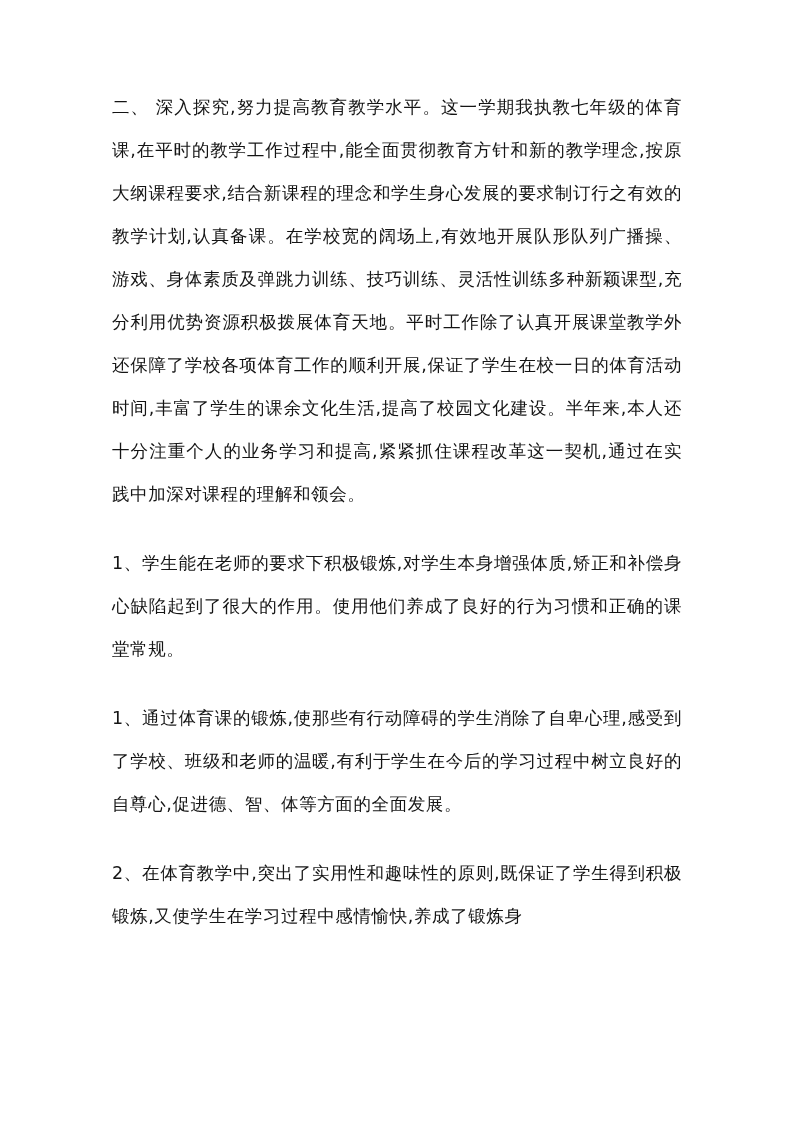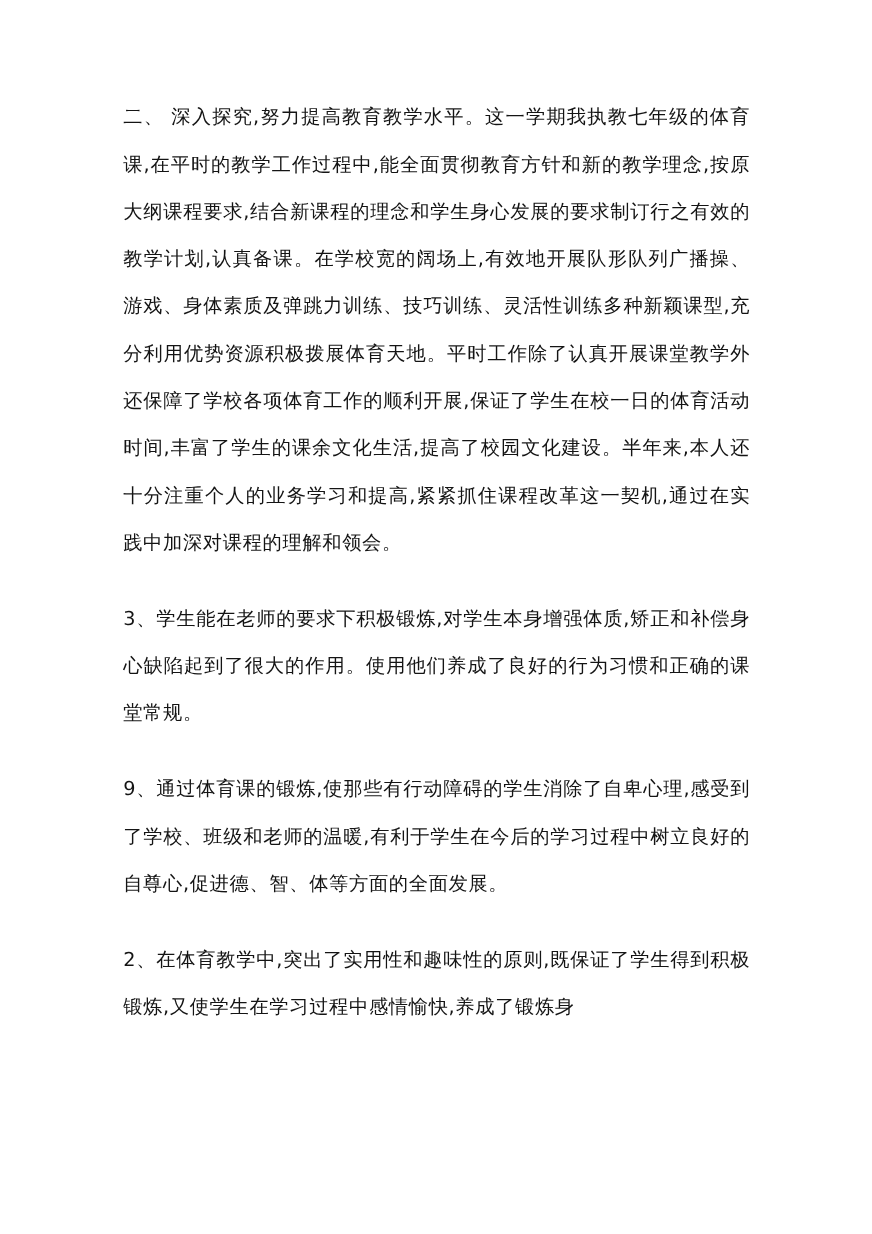--- a/index.html
+++ b/index.html
@@ -43,17 +43,17 @@
   .para.indent-first {
     text-indent: 0;
   }
 </style>
 </head>
 <body>
 
 <div class="page">
   <div class="content">
     <p class="para indent-first">二、  深入探究,努力提高教育教学水平。这一学期我执教七年级的体育课,在平时的教学工作过程中,能全面贯彻教育方针和新的教学理念,按原大纲课程要求,结合新课程的理念和学生身心发展的要求制订行之有效的教学计划,认真备课。在学校宽的阔场上,有效地开展队形队列广播操、游戏、身体素质及弹跳力训练、技巧训练、灵活性训练多种新颖课型,充分利用优势资源积极拨展体育天地。平时工作除了认真开展课堂教学外还保障了学校各项体育工作的顺利开展,保证了学生在校一日的体育活动时间,丰富了学生的课余文化生活,提高了校园文化建设。半年来,本人还十分注重个人的业务学习和提高,紧紧抓住课程改革这一契机,通过在实践中加深对课程的理解和领会。</p>
-    <p class="para">3、学生能在老师的要求下积极锻炼,对学生本身增强体质,矫正和补偿身心缺陷起到了很大的作用。使用他们养成了良好的行为习惯和正确的课堂常规。</p>
-    <p class="para">9、通过体育课的锻炼,使那些有行动障碍的学生消除了自卑心理,感受到了学校、班级和老师的温暖,有利于学生在今后的学习过程中树立良好的自尊心,促进德、智、体等方面的全面发展。</p>
+    <p class="para">1、学生能在老师的要求下积极锻炼,对学生本身增强体质,矫正和补偿身心缺陷起到了很大的作用。使用他们养成了良好的行为习惯和正确的课堂常规。</p>
+    <p class="para">1、通过体育课的锻炼,使那些有行动障碍的学生消除了自卑心理,感受到了学校、班级和老师的温暖,有利于学生在今后的学习过程中树立良好的自尊心,促进德、智、体等方面的全面发展。</p>
     <p class="para">2、在体育教学中,突出了实用性和趣味性的原则,既保证了学生得到积极锻炼,又使学生在学习过程中感情愉快,养成了锻炼身</p>
   </div>
 </div>
 
 </body></html>

